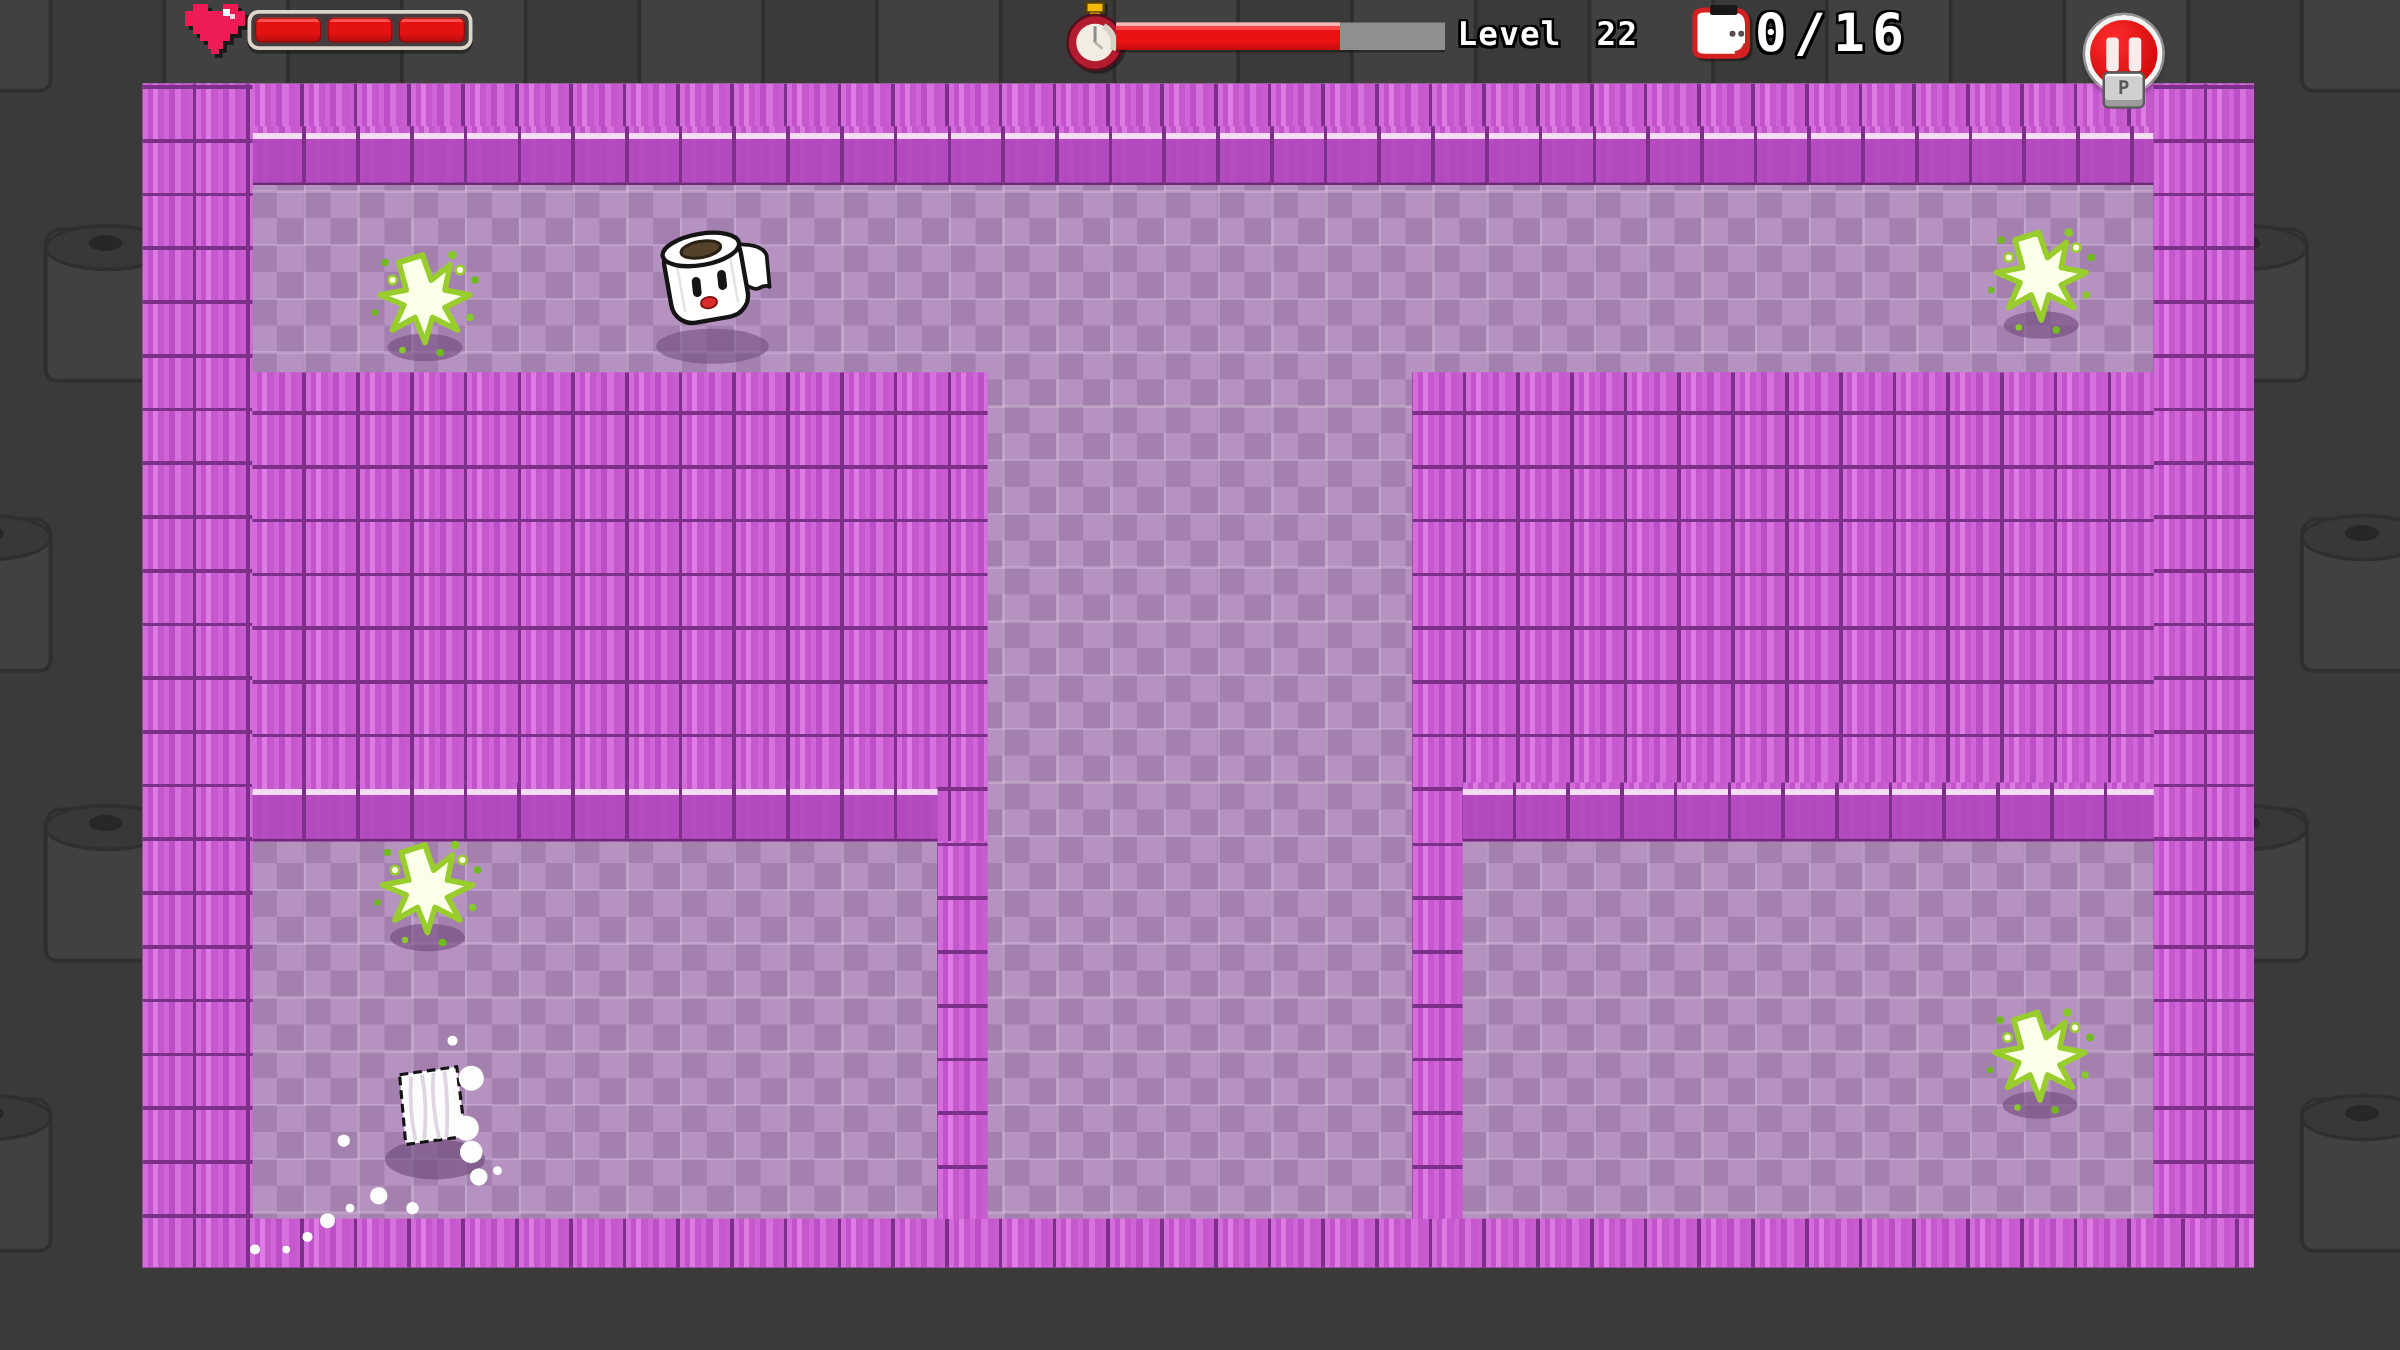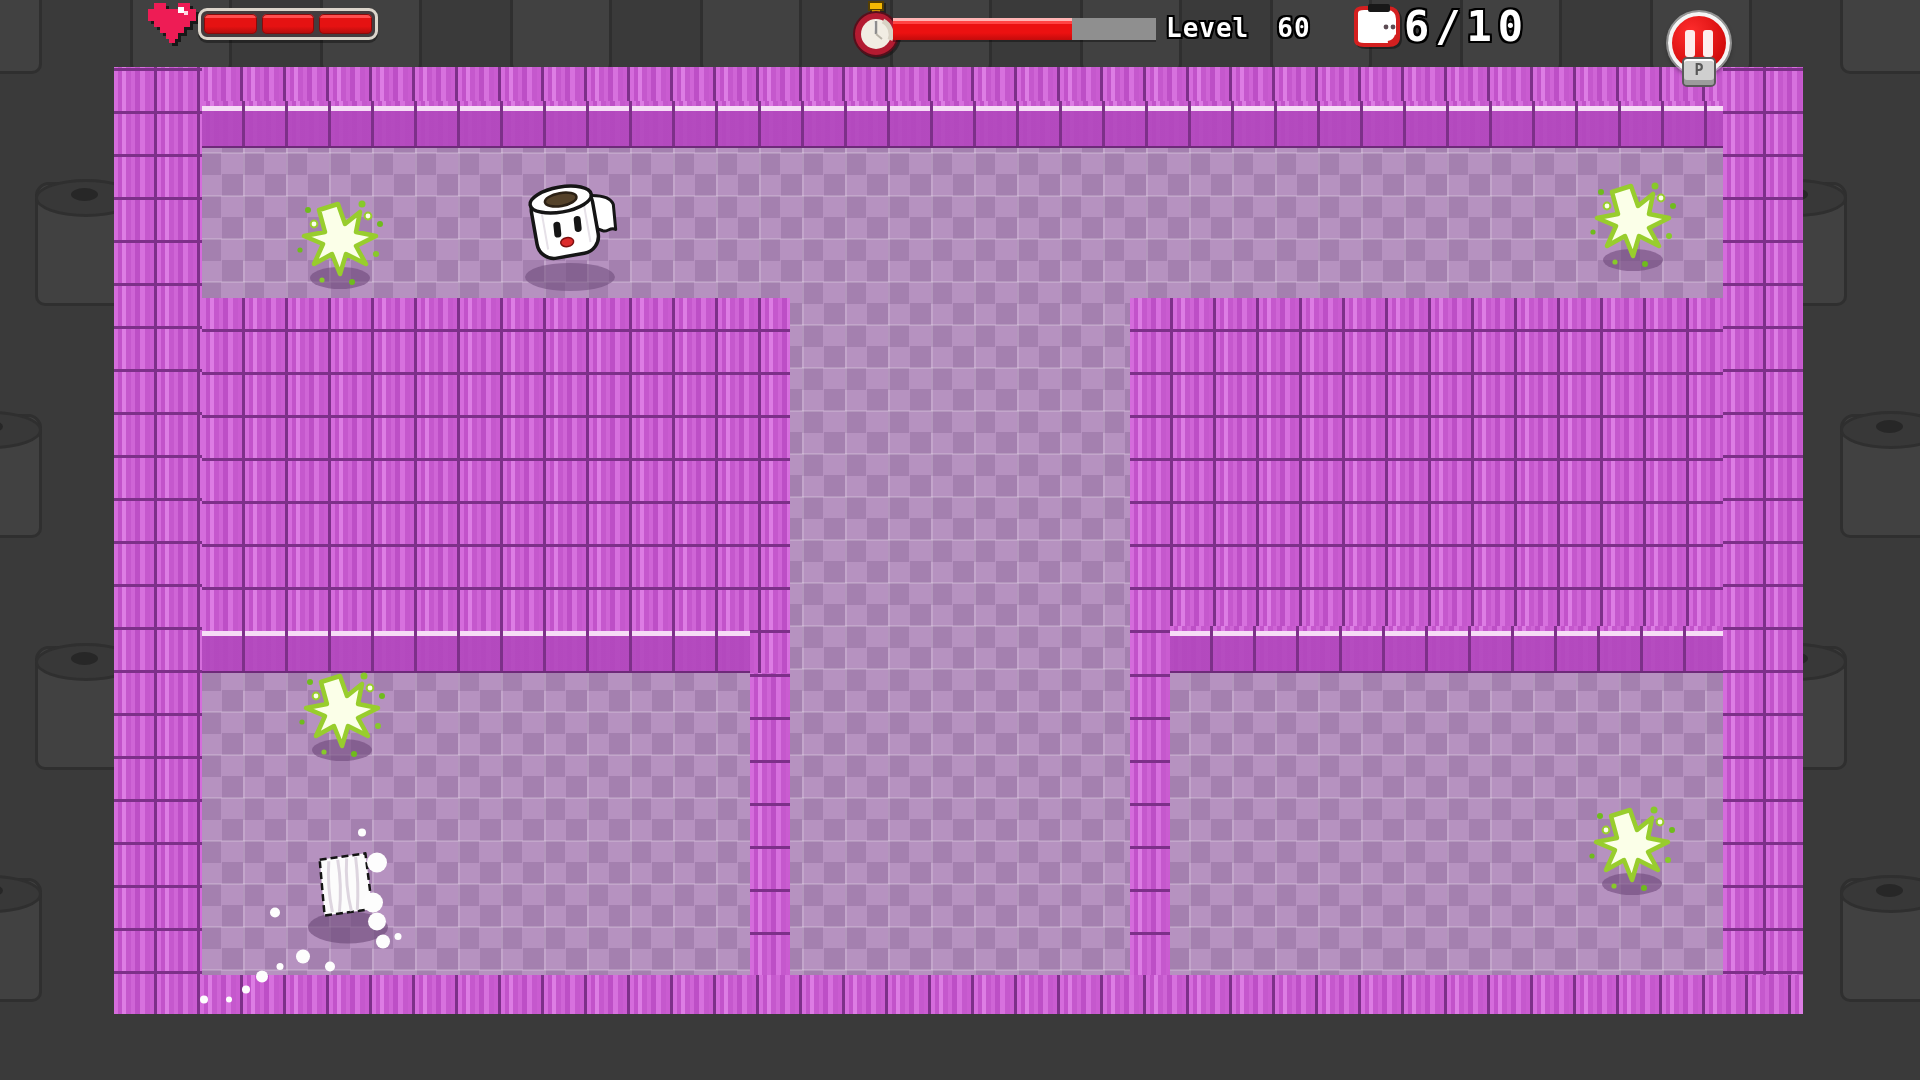--- a/index.html
+++ b/index.html
@@ -272,32 +272,32 @@
       <path d="M41 20 a15 15 0 0 1 7 19" fill="none" stroke="#d8d2c4" stroke-width="5"></path>
       <line x1="34" y1="33" x2="34" y2="20" stroke="#8d8d8d" stroke-width="2.5"></line>
       <line x1="34" y1="33" x2="40" y2="38" stroke="#b9b4a8" stroke-width="2"></line>
     </svg>
 
     <div class="timerbar">
       <div class="timerfill" style="width: 68%;"></div>
     </div>
 
     <div class="leveltxt px-text">
-      <span>Level</span><span class="lvlval">60</span>
+      <span>Level</span><span class="lvlval">22</span>
     </div>
 
     <svg class="tpicon" width="56" height="48" viewBox="0 0 56 48">
       <path d="M8 10 Q8 5 16 5 L40 5 Q50 6 50 16 L50 34 Q50 42 40 42 L16 42 Q8 42 8 37 Z" fill="#ffffff" stroke="#d42020" stroke-width="4"></path>
       <rect x="20" y="1" width="22" height="8" rx="2" fill="#181818"></rect>
       <circle cx="38" cy="24" r="2.4" fill="#5c4b53"></circle>
       <circle cx="45" cy="24" r="2.4" fill="#5c4b53"></circle>
       <path d="M40 40 q7 -1 9 -8" fill="none" stroke="#d42020" stroke-width="4"></path>
     </svg>
 
-    <div class="counttxt px-text">6/10</div>
+    <div class="counttxt px-text">0/16</div>
 
     <div class="pausebtn">
       <span class="pbar"></span>
       <span class="pbar"></span>
     </div>
     <div class="keyhint">P</div>
 
   </div>
 </div>
 

